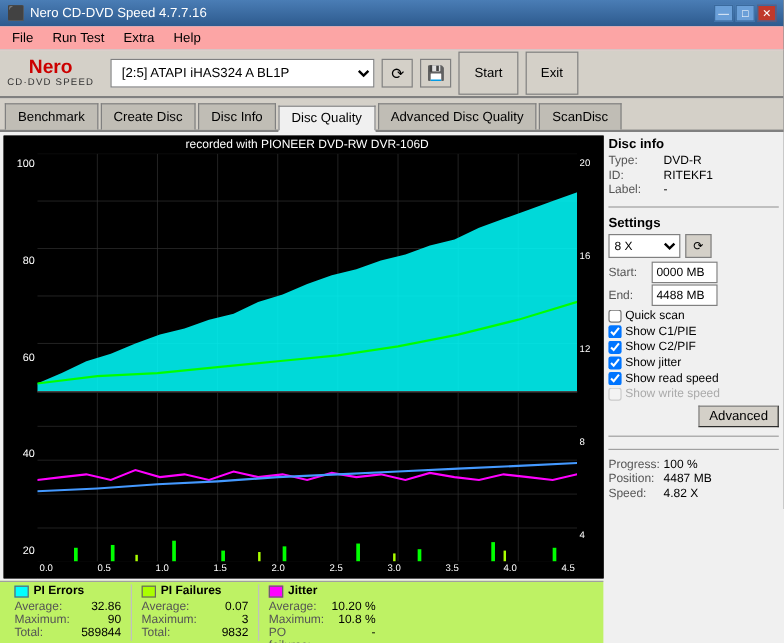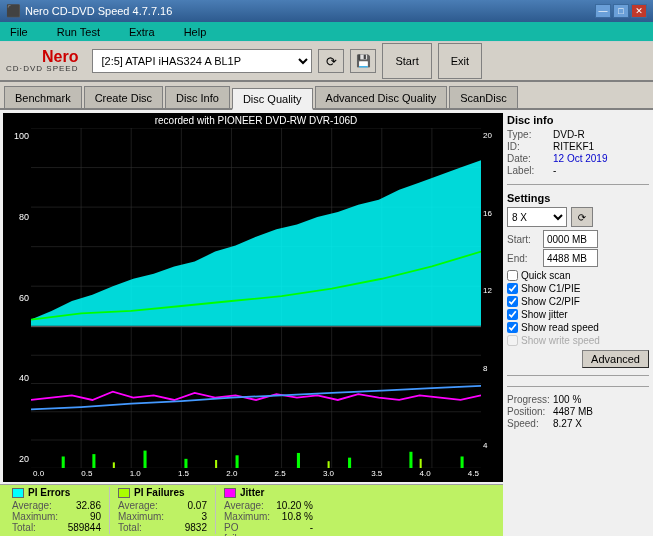--- a/index.html
+++ b/index.html
@@ -29,46 +29,46 @@
       width: 16px; height: 14px;
       background: #6a9fd8;
       border: 1px solid #3a6a9e;
       color: white;
       font-size: 9px;
       display: flex; align-items: center; justify-content: center;
       cursor: pointer;
     }
     
     .menu-bar {
-      background: #14b8a6;
+      background: #fca5a5;
       border-bottom: 1px solid #ccc;
       height: 20px;
       display: flex;
       align-items: center;
       padding: 0 4px;
-      gap: 17px;
+      gap: 4px;
     }
     .menu-item {
       padding: 2px 6px;
       font-size: 11px;
       cursor: pointer;
       color: #000;
     }
     
     .toolbar {
       background: #d4d0c8;
       border-bottom: 2px solid #808080;
       height: 40px;
       display: flex;
       align-items: center;
       padding: 2px 6px;
       gap: 6px;
     }
     .nero-logo {
-      display: flex; flex-direction: column; align-items: flex-end; margin-right: 8px;
+      display: flex; flex-direction: column; align-items: center; margin-right: 8px;
     }
     .nero-text { font-size: 16px; font-weight: bold; color: #cc0000; line-height: 1; }
     .nero-sub { font-size: 8px; color: #333; line-height: 1; letter-spacing: 1px; }
     .drive-select {
       height: 24px;
       width: 220px;
       font-size: 11px;
       border: 1px solid #808080;
       background: white;
       padding: 2px 4px;
@@ -466,24 +466,20 @@
 
     <div class="panel-section">
       <div class="panel-section-title">Disc info</div>
       <div class="info-row">
         <span class="info-label">Type:</span>
         <span class="info-value">DVD-R</span>
       </div>
       <div class="info-row">
         <span class="info-label">ID:</span>
         <span class="info-value">RITEKF1</span>
-      </div>
-      <div class="info-row">
-        <span class="info-label">Date:</span>
-        <span class="info-value blue">12 Oct 2019</span>
       </div>
       <div class="info-row">
         <span class="info-label">Label:</span>
         <span class="info-value">-</span>
       </div>
     </div>
 
     <hr class="divider">
 
     <div class="panel-section">
@@ -545,18 +541,18 @@
       <div class="progress-row">
         <span class="prog-lbl">Progress:</span>
         <span class="prog-val">100 %</span>
       </div>
       <div class="progress-row">
         <span class="prog-lbl">Position:</span>
         <span class="prog-val">4487 MB</span>
       </div>
       <div class="progress-row">
         <span class="prog-lbl">Speed:</span>
-        <span class="prog-val">8.27 X</span>
+        <span class="prog-val">4.82 X</span>
       </div>
     </div>
 
   </div>
 </div>
 
 </body></html>

